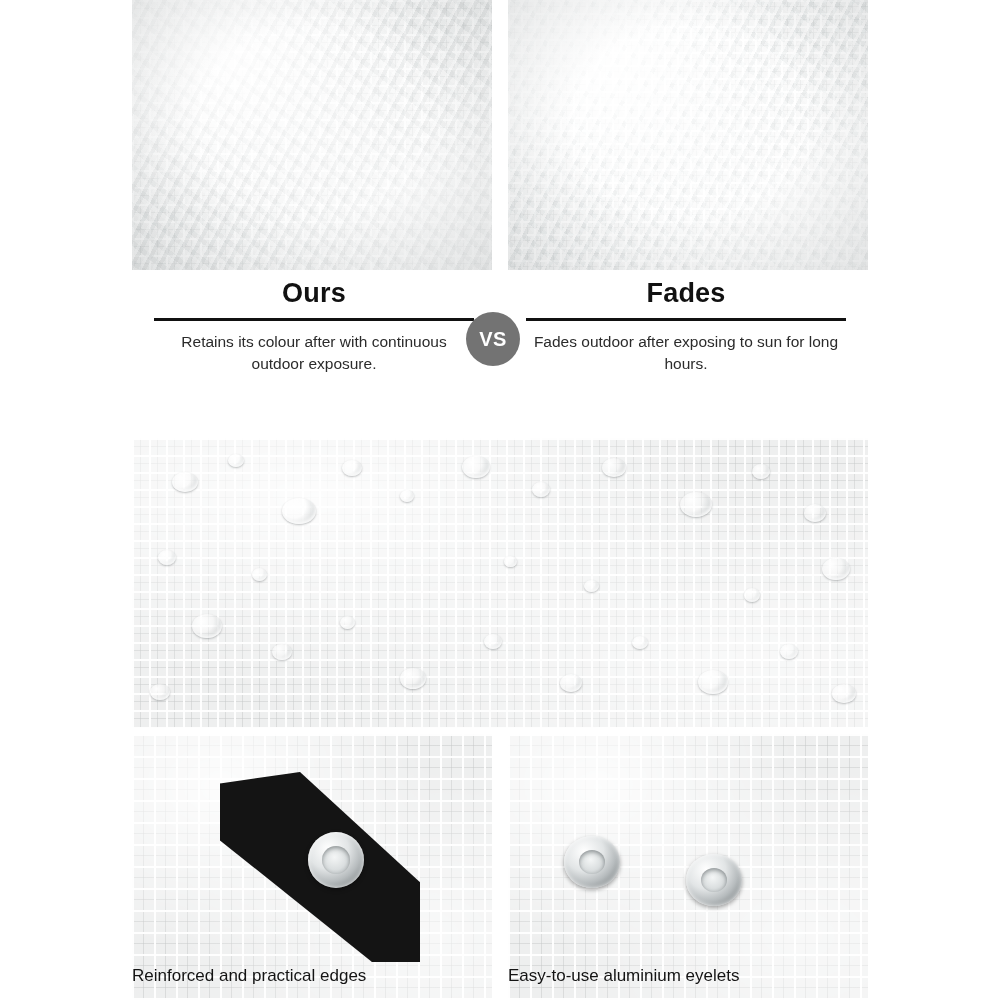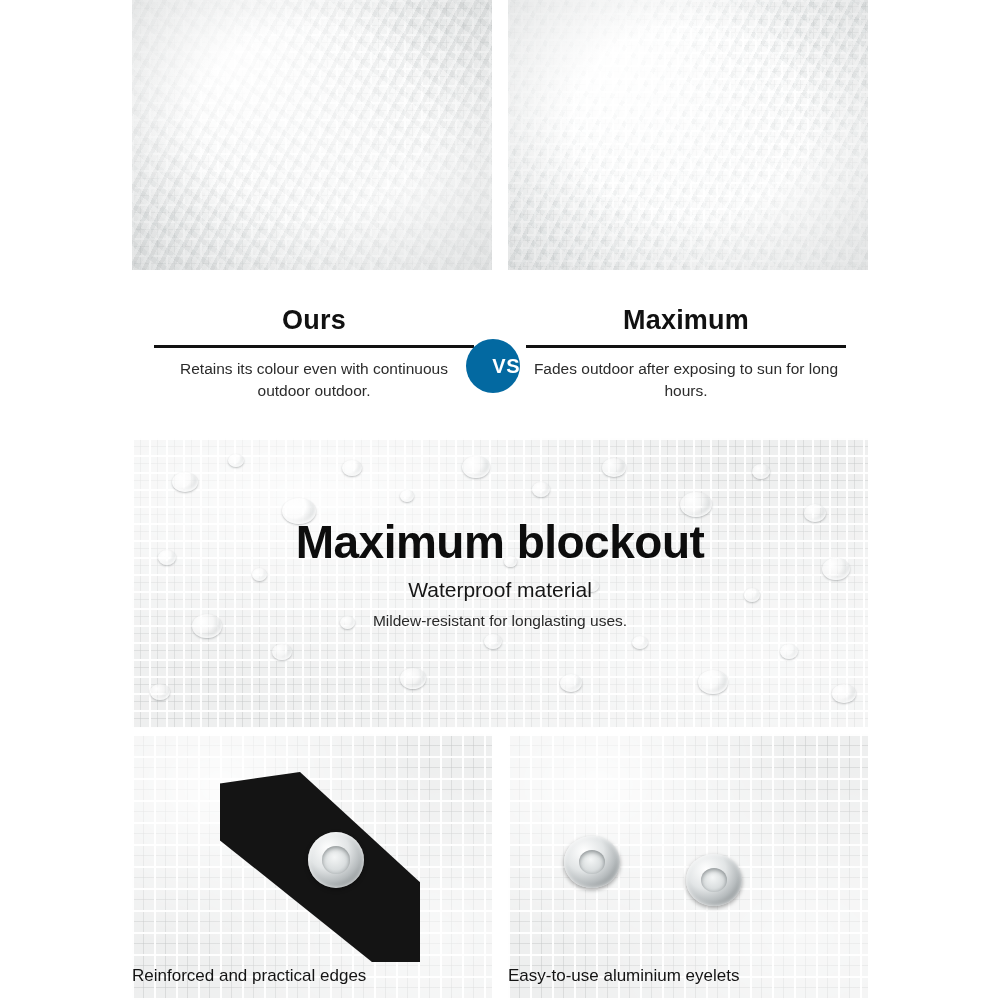--- a/index.html
+++ b/index.html
@@ -62,21 +62,21 @@
     position: absolute; left: 132px; top: 0; width: 360px; height: 270px;
     overflow: hidden; background: #e6e8e8;
   }
   .panel-top-right {
     position: absolute; left: 508px; top: 0; width: 360px; height: 270px;
     overflow: hidden; background: #e3e5e5;
   }
 
   
   .compare {
-    position: absolute; left: 132px; top: 276px; width: 736px; height: 160px; margin-top: 27px;
+    position: absolute; left: 132px; top: 276px; width: 736px; height: 160px;
   }
   .col {
     position: absolute; top: 0; width: 320px; text-align: center;
   }
   .col.left { left: 22px; }
   .col.right { left: 394px; }
   .col-title {
     font-size: 27px; font-weight: bold; color: #111; letter-spacing: .2px;
     line-height: 34px;
   }
@@ -85,22 +85,22 @@
   }
   .col-sub {
     font-size: 17px; color: #1a1a1a; line-height: 24px;
   }
   .col-desc {
     font-size: 15.5px; color: #2b2b2b; line-height: 22px; margin-top: 7px;
   }
   .vs-badge {
     position: absolute; left: 334px; top: 36px;
     width: 54px; height: 54px; border-radius: 50%;
-    background: #0369a1; color: #fff;
-    display: flex; align-items: center; justify-content: flex-end;
+    background: #737373; color: #fff;
+    display: flex; align-items: center; justify-content: center;
     font-size: 20px; font-weight: bold; letter-spacing: .5px;
   }
 
   
   .hero {
     position: absolute; left: 132px; top: 438px; width: 736px; height: 290px;
     overflow: hidden; background: #e7e9e9;
   }
   .drops { position: absolute; inset: 0; }
   .drop {
@@ -172,29 +172,29 @@
     <div class="crinkle" style="opacity:1; filter: contrast(1.15);"></div>
     <div class="sheen"></div>
     <div class="vign"></div>
   </div>
 
   <div class="compare">
 
     <div class="col left">
       <div class="col-title">Ours</div>
       <div class="rule"></div>
-      <div class="col-desc">Retains its colour even with continuous outdoor outdoor.</div>
+      <div class="col-desc">Retains its colour after with continuous outdoor exposure.</div>
     </div>
 
     <div class="vs-badge">
       <span>VS</span>
     </div>
 
     <div class="col right">
-      <div class="col-title">Maximum</div>
+      <div class="col-title">Fades</div>
       <div class="rule"></div>
       <div class="col-desc">Fades outdoor after exposing to sun for long hours.</div>
     </div>
   </div>
 
   <div class="hero">
     <div class="mesh"></div>
     <div class="sheen"></div>
 
     <div class="drops">
@@ -221,25 +221,20 @@
       <div class="drop" style="left:428px; top:236px; width:22px; height:18px;"></div>
       <div class="drop" style="left:500px; top:198px; width:16px; height:13px;"></div>
       <div class="drop" style="left:566px; top:232px; width:30px; height:24px;"></div>
       <div class="drop" style="left:648px; top:206px; width:18px; height:15px;"></div>
       <div class="drop" style="left:700px; top:246px; width:24px; height:19px;"></div>
       <div class="drop" style="left:18px;  top:246px; width:20px; height:16px;"></div>
       <div class="drop" style="left:372px; top:118px; width:13px; height:11px;"></div>
       <div class="drop" style="left:452px; top:142px; width:15px; height:12px;"></div>
     </div>
 
-    <div class="hero-text">
-      <div class="hero-title">Maximum blockout</div>
-      <div class="hero-sub">Waterproof material</div>
-      <div class="hero-note">Mildew-resistant for longlasting uses.</div>
-    </div>
   </div>
 
   <div class="panel-bot-left">
     <div class="mesh coarse"></div>
     <div class="sheen"></div>
 
     <div class="corner-patch"></div>
     <div class="eyelet" style="left:176px; top:98px; width:56px; height:56px;">
       <div class="hole" style="width:28px; height:28px;"></div>
     </div>

